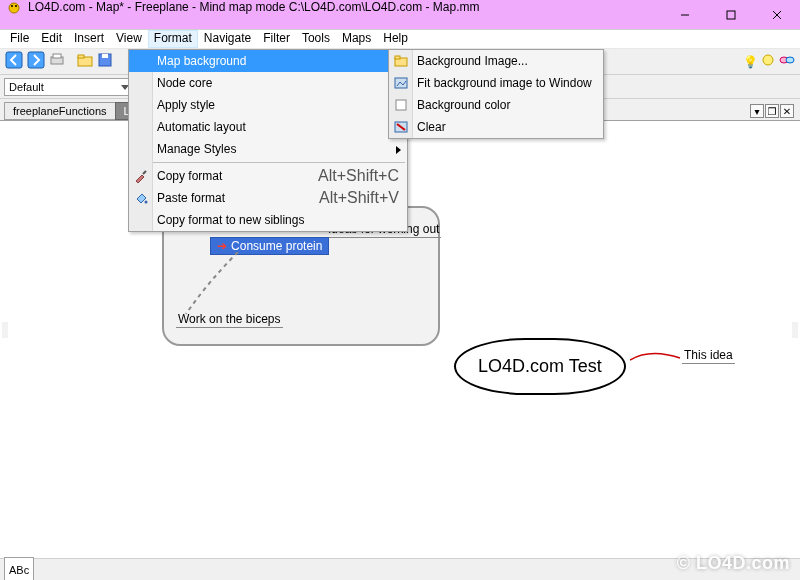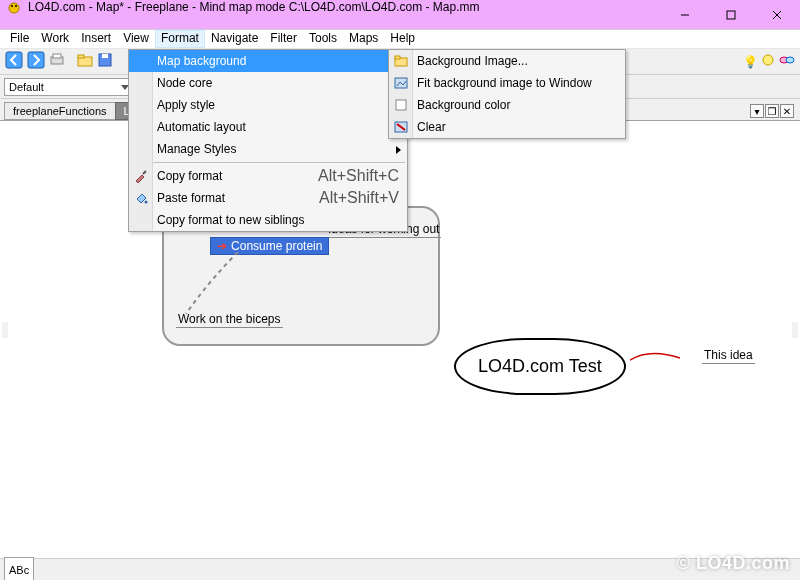--- a/index.html
+++ b/index.html
@@ -45,21 +45,21 @@
   .menu-popup .row .ico { position:absolute; left:4px; top:3px; width:16px; height:16px; display:flex; align-items:center; justify-content:center; }
   .menu-popup .shortcut { margin-left:auto; padding-left:30px; color:#555; font-size:16px; }
   .menu-popup .sep { height:1px; margin:2px 2px; background:#c0c0c0; }
   .menu-gutter { position:absolute; left:0; top:0; bottom:0; width:24px; background:#ececec; border-right:1px solid #d8d8d8;}
 
   
   .cloud { position:absolute; border:2px solid #999; border-radius:18px; background:#f2f2f2; }
   .node-sel { position:absolute; background:#3b6fd8; color:#fff; padding:1px 6px; border:1px solid #2a57b2; font-size:12px; display:flex; align-items:center; gap:4px; }
   .child-node { position:absolute; font-size:12px; border-bottom:1px solid #888; padding:0 2px 1px 2px; }
   .root-node { position:absolute; background:#fff; border:2px solid #000; border-radius:50%/60%; padding:16px 22px; font-size:18px; font-weight:normal; }
-  .idea-node { position:absolute; font-size:12px; border-bottom:1px solid #888; padding:0 2px 1px 2px;margin-left:20px; }
+  .idea-node { position:absolute; font-size:12px; border-bottom:1px solid #888; padding:0 2px 1px 2px; }
 
   
   .status-bar { position:absolute; left:0; right:0; bottom:0; height:22px; display:flex; align-items:center; padding:0 4px; background:#f0f0f0; border-top:1px solid #d0d0d0; }
   .status-btn { border:1px solid #a0a0a0; background:#fff; padding:0 4px; height:25px; font-size:11px; display:flex; align-items:center;}
 
   
   .edge-handle { position:absolute; width:6px; height:16px; background:#000; opacity:.05;}
 
   
   .connector-red { position:absolute; }
@@ -94,21 +94,21 @@
         <svg width="10" height="10">
           <line x1="1" y1="1" x2="9" y2="9" stroke="#000"></line>
           <line x1="9" y1="1" x2="1" y2="9" stroke="#000"></line>
         </svg>
       </div>
   </div>
 </div>
 
 <div class="menu-bar">
   <span class="menu-item">File</span>
-  <span class="menu-item">Work</span>
+  <span class="menu-item">Edit</span>
   <span class="menu-item">Insert</span>
   <span class="menu-item">View</span>
   <span class="menu-item active">Format</span>
   <span class="menu-item">Navigate</span>
   <span class="menu-item">Filter</span>
   <span class="menu-item">Tools</span>
   <span class="menu-item">Maps</span>
   <span class="menu-item">Help</span>
 </div>
 
@@ -232,21 +232,21 @@
         </svg>
       </span>
     <span>Paste format</span>
     <span class="shortcut">Alt+Shift+V</span>
   </div>
   <div class="row">
     <span>Copy format to new siblings</span>
   </div>
 </div>
 
-<div class="menu-popup" style="left:388px; top:49px; width:238px;">
+<div class="menu-popup" style="left:388px; top:49px; width:216px;">
   <div class="menu-gutter"></div>
   <div class="row">
     <span class="ico">
         <svg width="14" height="14">
           <rect x="1" y="4" width="12" height="8" fill="#ffe082" stroke="#c59a00"></rect>
           <rect x="1" y="2" width="5" height="3" fill="#ffe082" stroke="#c59a00"></rect>
         </svg>
       </span>
     <span>Background Image...</span>
   </div>

